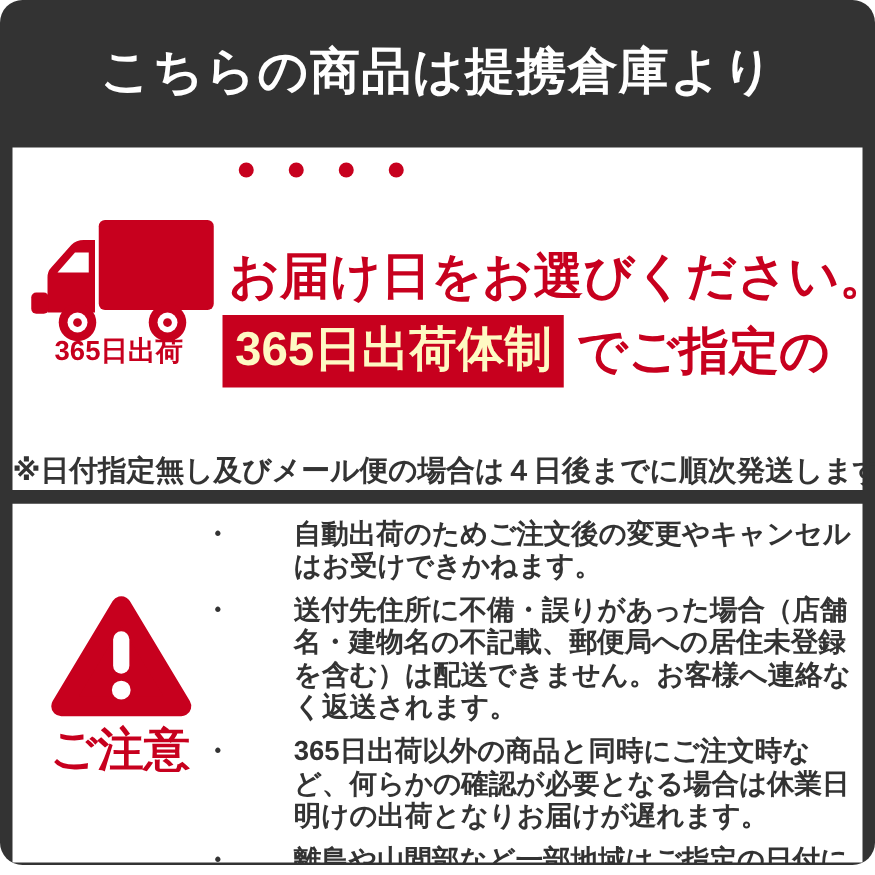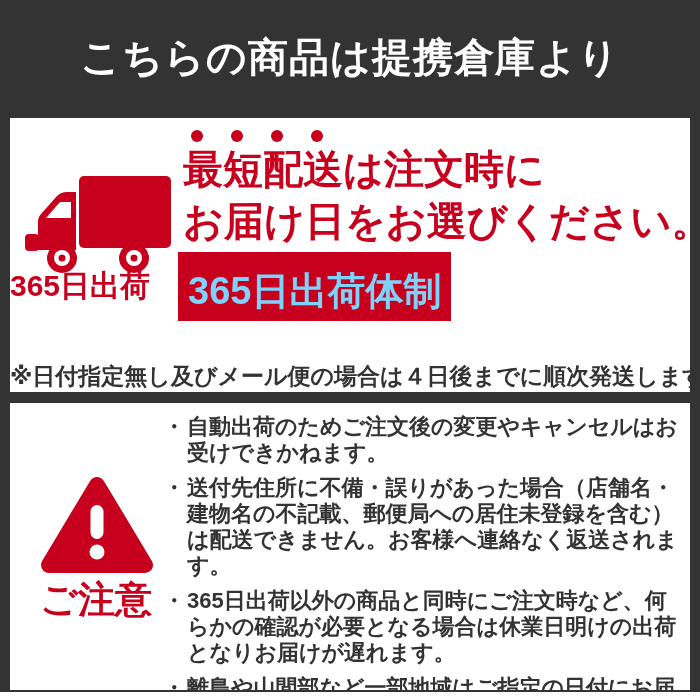--- a/index.html
+++ b/index.html
@@ -6,56 +6,57 @@
     --red:#c7001e;
     --dark:#333333;
     --panel:#ffffff;
   }
   *{margin:0;padding:0;box-sizing:border-box;}
   html,body{background:#fff;}
   body{font-family:"Liberation Sans","DejaVu Sans",sans-serif;}
   .frame{
     position:relative;width:700px;height:692px;background:var(--dark);
     overflow:hidden;
+    border-radius:18px;
   }
   
   .banner{
     position:absolute;left:0;top:0;width:700px;height:113px;
     display:flex;flex-direction:column;align-items:center;justify-content:center;
     gap:2px;
   }
   .banner-line{
     color:#ffffff;font-weight:bold;font-size:40px;line-height:46px;
     letter-spacing:1px;white-space:nowrap;
   }
   
   .panel1{
     position:absolute;left:10px;top:118px;width:680px;height:274px;
     background:var(--panel);
   }
   .truck-wrap{position:absolute;left:14px;top:58px;width:150px;height:100px;}
   .truck-label{
-    position:absolute;left:0;top:148px;width:170px;
-    color:var(--red);font-weight:bold;font-size:30px;white-space:nowrap;
+    position:absolute;left:0;top:148px;width:170px;text-align:center;
+    color:var(--red);font-weight:bold;font-size:22px;white-space:nowrap;
   }
   .dots{
     position:absolute;left:181px;top:12px;display:flex;gap:28px;
   }
   .dot{width:12px;height:12px;border-radius:50%;background:var(--red);}
   .h-line{
     position:absolute;left:173px;color:var(--red);font-weight:bold;
     font-size:40px;line-height:46px;white-space:nowrap;letter-spacing:0px;
   }
   .h1{top:28px;}
   .h2{top:80px;}
   .h3{top:134px;left:168px;display:flex;align-items:center;}
   .h4{top:188px;}
   .hl-box{
-    background:var(--red);color:#7dd3fc;font-weight:bold;font-size:38px;
-    padding:16px 10px 7px 10px;margin-right:10px;white-space:nowrap;
+    background:var(--red);color:#fef9c3;font-weight:bold;font-size:38px;
+    padding:5px 10px 7px 10px;margin-right:10px;white-space:nowrap;
   }
   .note{
     position:absolute;left:0;top:243px;width:680px;text-align:center;
     color:var(--dark);font-size:23px;font-weight:bold;white-space:nowrap;
   }
   
   .panel2{
     position:absolute;left:10px;top:403px;width:680px;height:287px;
     background:var(--panel);
   }
@@ -66,21 +67,21 @@
   }
   .notes{
     position:absolute;left:153px;top:11px;width:520px;
     display:flex;flex-direction:column;gap:9px;
   }
   .note-item{
     display:flex;color:var(--dark);font-size:22px;line-height:26px;
     font-weight:bold;
   }
   .note-marker{flex:0 0 24px;}
-  .note-text{flex:1;}
+  .note-text{flex:1;margin-left:48px;}
 </style>
 </head>
 <body>
 
 <div class="frame">
 
   <div class="banner">
     <div class="banner-line">こちらの商品は提携倉庫より</div>
   </div>
 
@@ -102,25 +103,25 @@
     </div>
     <div class="truck-label">365日出荷</div>
 
     <div class="dots">
       <span class="dot"></span>
       <span class="dot"></span>
       <span class="dot"></span>
       <span class="dot"></span>
     </div>
 
-    <div class="h-line h1">最短配送は注文時に</div>
     <div class="h-line h2">お届け日をお選びください。</div>
 
     <div class="h-line h3">
       <span class="hl-box">365日出荷体制</span>
+      <span>でご指定の</span>
     </div>
 
 
     <div class="note">※日付指定無し及びメール便の場合は４日後までに順次発送します。</div>
   </div>
 
   <div class="panel2">
 
     <div class="tri-wrap">
       <svg width="118" height="102" viewBox="0 0 118 102" xmlns="http://www.w3.org/2000/svg">

